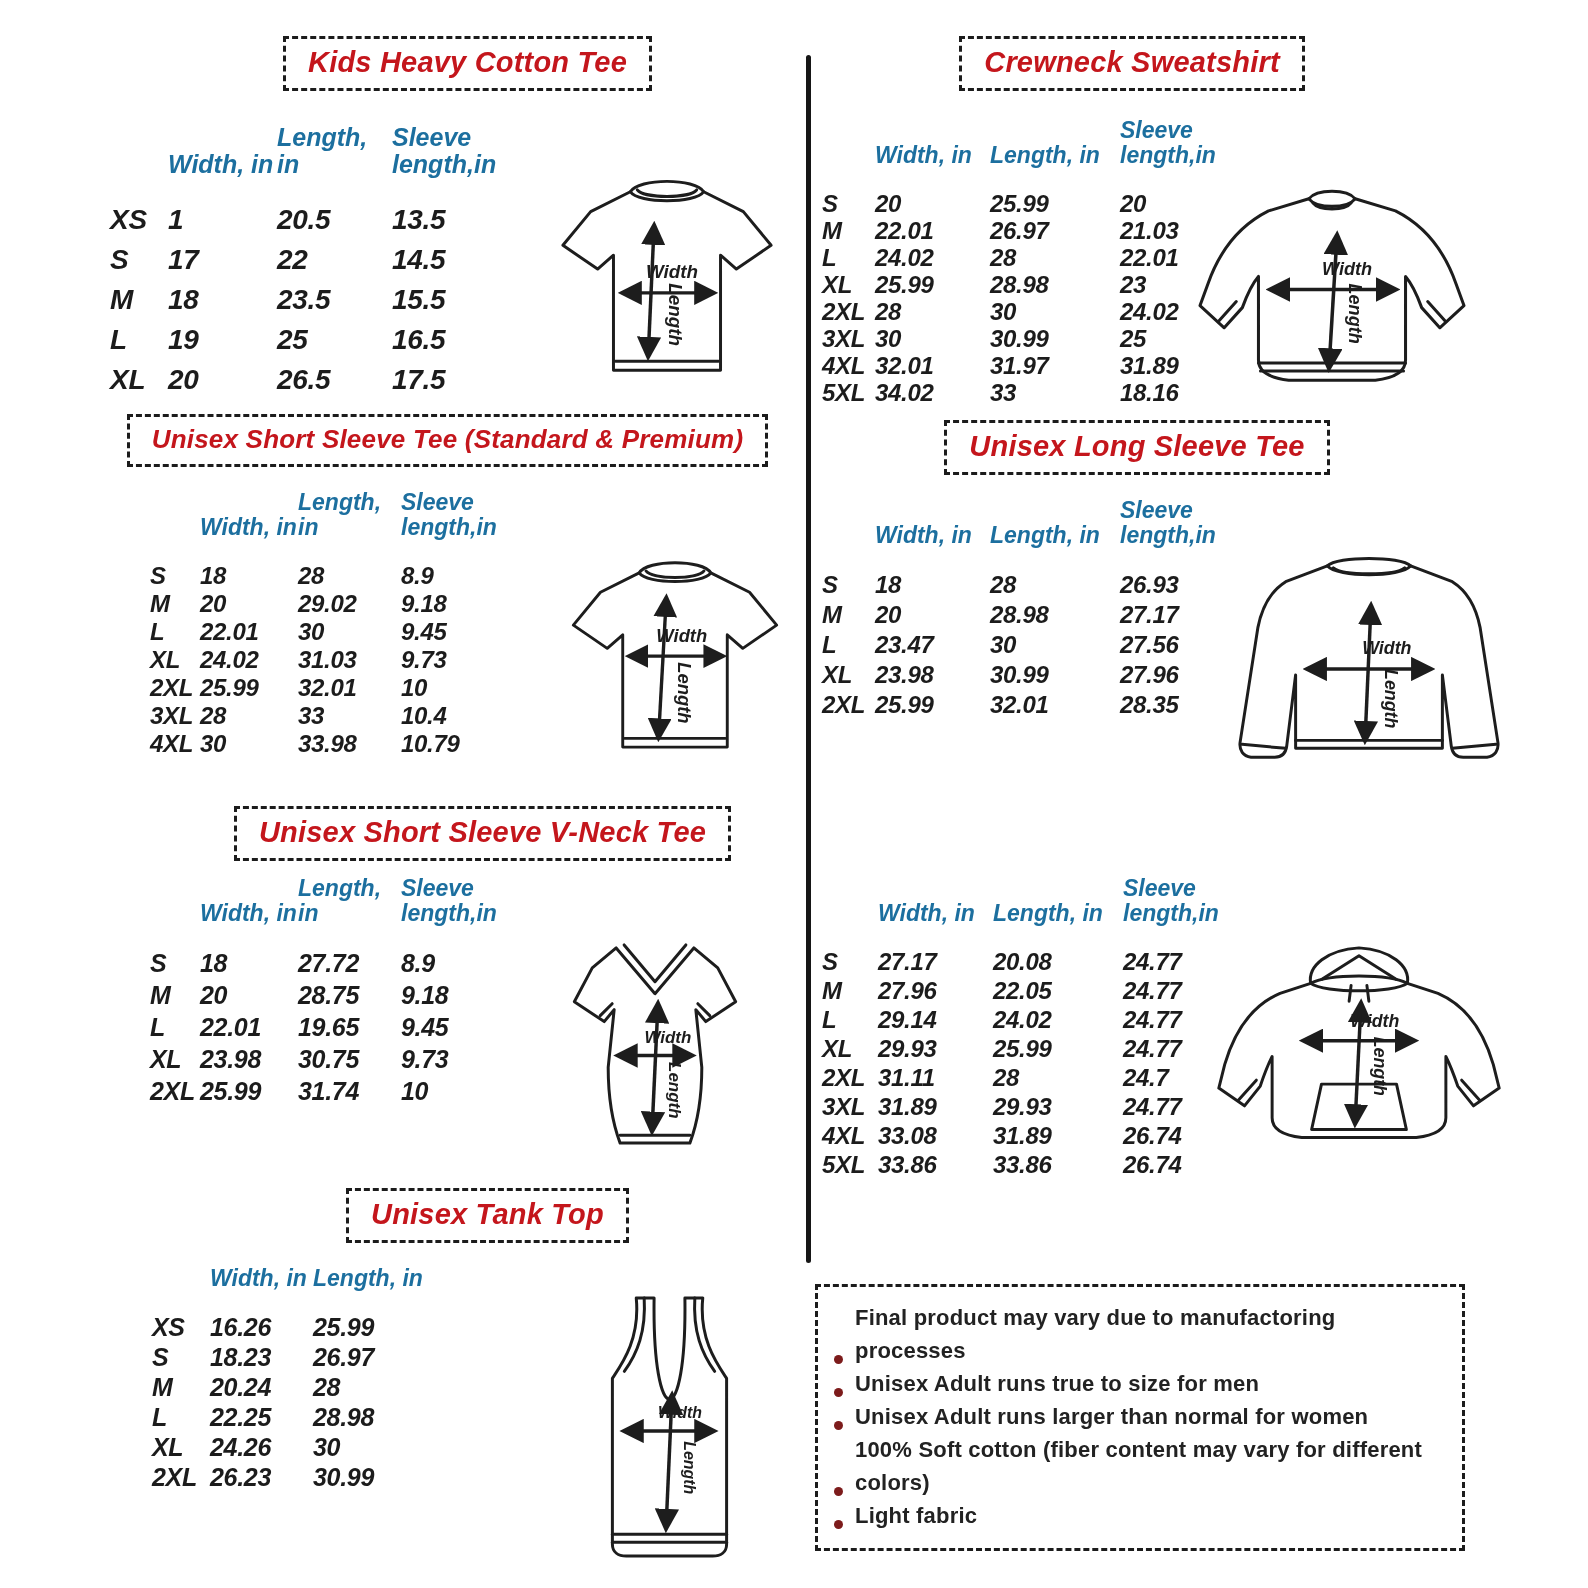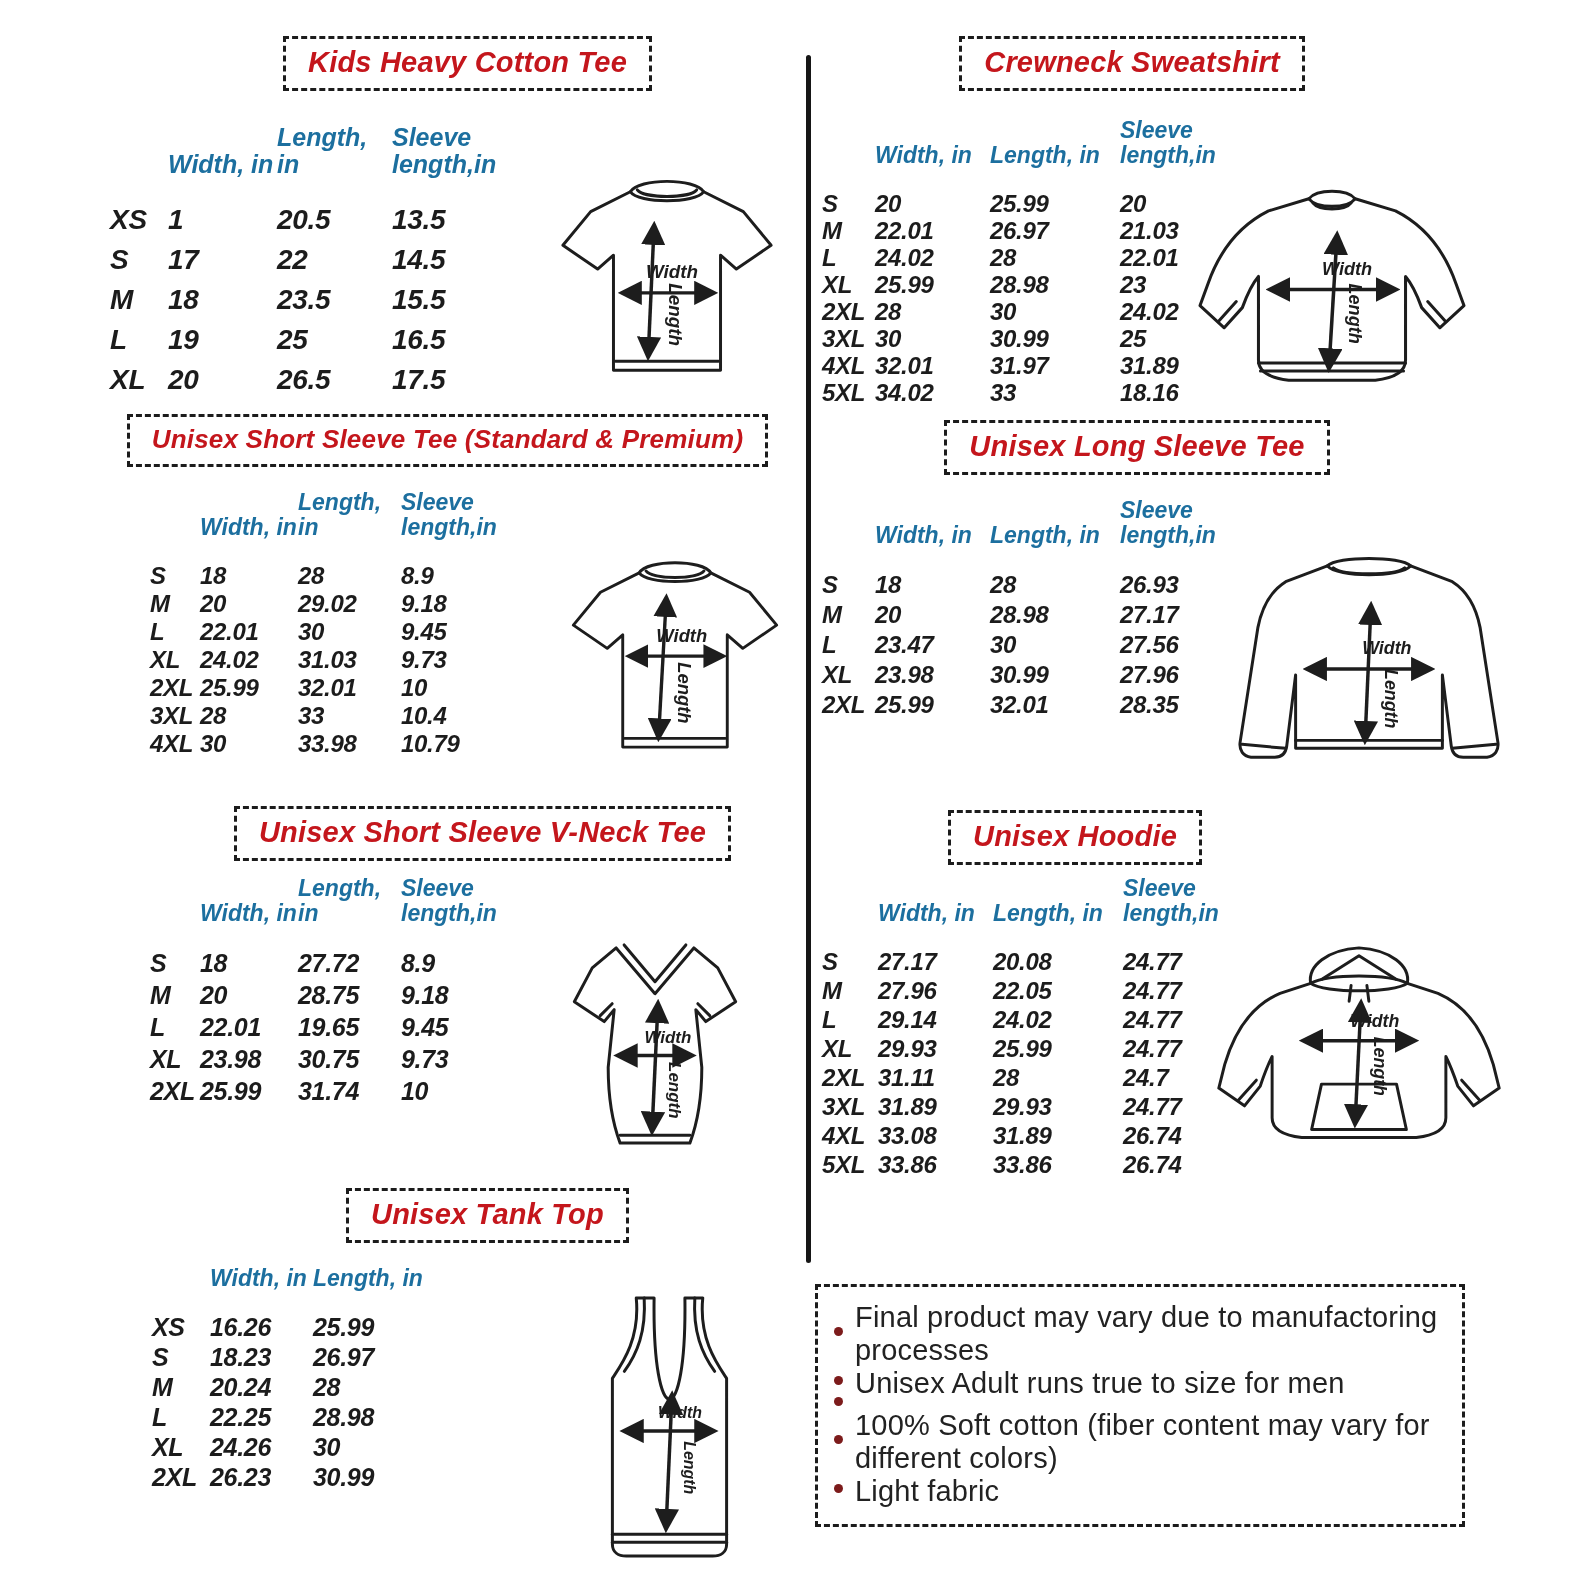--- a/index.html
+++ b/index.html
@@ -66,22 +66,22 @@
     font-weight:bold; fill:#1d1d1d;
   }
 
   .notes {
     position:absolute; left:815px; top:1284px; width:650px;
     border:3px dashed #1c1c1c; background:#fff;
     padding:14px 18px 16px 16px;
   }
   .notes ul { list-style:none; }
   .notes li {
-    display:flex; align-items:center;
-    font-size:29px; font-weight:normal; color:#222;
+    display:flex; align-items:flex-end;
+    font-size:22px; font-weight:bold; color:#222;
     line-height:33px; letter-spacing:0.2px;
   }
   .bullet {
     width:9px; height:9px; border-radius:50%;
     background:#7c1b1b; flex:0 0 9px; margin-right:12px;
     position:relative; top:-3px;
   }
 </style>
 </head>
 <body>
@@ -423,23 +423,20 @@
         <path class="gline" d="M150,90 L138,78"></path>
         <line class="arrow" x1="58" y1="130" x2="132" y2="130" marker-start="url(#arr)" marker-end="url(#arr)"></line>
         <line class="arrow" x1="98" y1="78" x2="92" y2="206" marker-start="url(#arr)" marker-end="url(#arr)"></line>
         <text class="dlabel" x="108" y="117" font-size="17" text-anchor="middle">Width</text>
         <text class="dlabel" font-size="17" text-anchor="middle" transform="translate(109,165) rotate(90)">Length</text>
       </svg>
     </figure>
   </section>
 
   <section class="panel" style="left:818px; top:810px; width:702px; height:395px;">
-    <div class="title-row">
-        <div class="title-box" style="transform:translateX(-94px)">Unisex Hoodie</div>
-      </div>
     <div class="size-table t-hood" style="left:4px; top:66px;">
       <div class="thead">
         <span class="hcell"></span>
         <span class="hcell">Width, in</span>
         <span class="hcell">Length, in</span>
         <span class="hcell sleeve">Sleeve
 length,in</span>
       </div>
       <div class="tbody">
           <div class="trow">
@@ -573,20 +570,21 @@
         <li>
         <span class="bullet"></span>
         <span>Final product may vary due to manufactoring processes</span>
       </li>
         <li>
         <span class="bullet"></span>
         <span>Unisex Adult runs true to size for men</span>
       </li>
         <li>
         <span class="bullet"></span>
+        <span>Unisex Adult runs larger than normal for women</span>
       </li>
         <li>
         <span class="bullet"></span>
         <span>100% Soft cotton (fiber content may vary for different colors)</span>
       </li>
         <li>
         <span class="bullet"></span>
         <span>Light fabric</span>
       </li>
       </ul>

